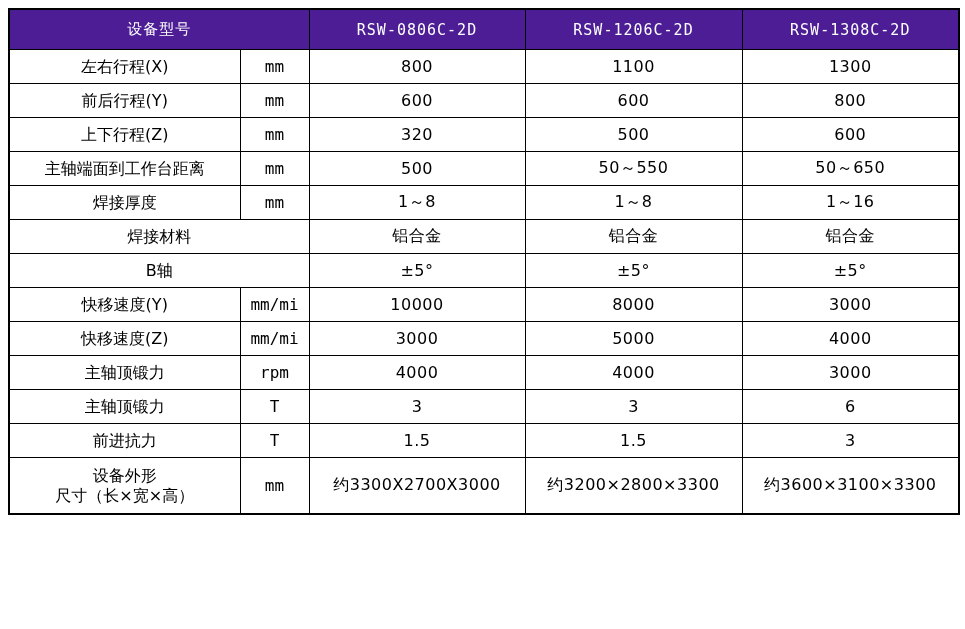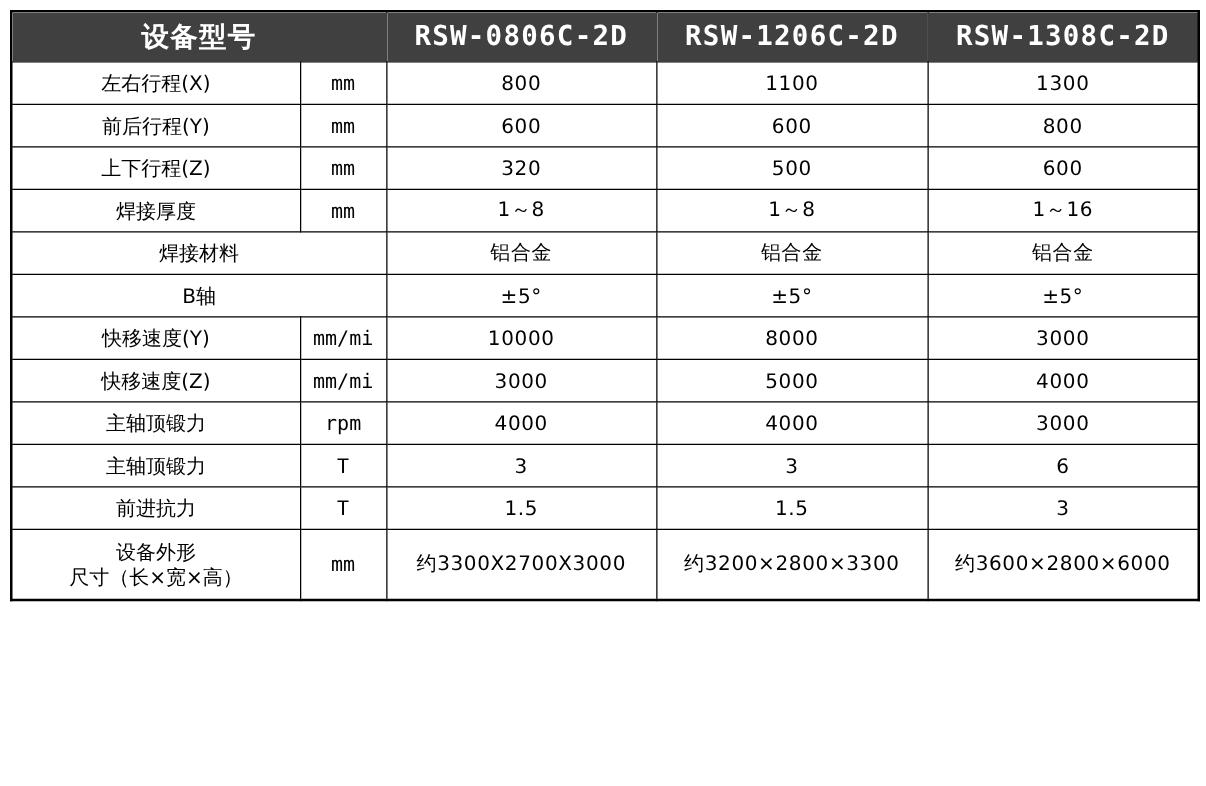--- a/index.html
+++ b/index.html
@@ -25,25 +25,25 @@
   table.spec-table td {
     border: 1px solid #000000;
     text-align: center;
     vertical-align: middle;
     padding: 0 4px;
     overflow: hidden;
     color: #000000;
   }
   
   table.spec-table thead th {
-    background: #404040;
+    background: #4c1d95;
     color: #ffffff;
     height: 39px;
-    font-size: 22px;
-    font-weight: bold;
+    font-size: 15px;
+    font-weight: normal;
     letter-spacing: 1px;
   }
   thead th.model-name {
     font-family: "DejaVu Sans Mono", "Liberation Mono", monospace;
     font-size: 19px;
     letter-spacing: 0px;
   }
   
   tbody tr.data-row td {
     height: 33px;
@@ -104,20 +104,27 @@
           <td class="value-cell">800</td>
         </tr>
         <tr class="data-row">
           <td class="name-cell">上下行程(Z)</td>
           <td class="unit-cell">mm</td>
           <td class="value-cell">320</td>
           <td class="value-cell">500</td>
           <td class="value-cell">600</td>
         </tr>
         <tr class="data-row">
+          <td class="name-cell">主轴端面到工作台距离</td>
+          <td class="unit-cell">mm</td>
+          <td class="value-cell">500</td>
+          <td class="value-cell">50～550</td>
+          <td class="value-cell">50～650</td>
+        </tr>
+        <tr class="data-row">
           <td class="name-cell">焊接厚度</td>
           <td class="unit-cell">mm</td>
           <td class="value-cell">1～8</td>
           <td class="value-cell">1～8</td>
           <td class="value-cell">1～16</td>
         </tr>
         <tr class="data-row">
           <td class="name-cell" colspan="2">焊接材料</td>
           <td class="value-cell">铝合金</td>
           <td class="value-cell">铝合金</td>
@@ -163,17 +170,17 @@
           <td class="value-cell">1.5</td>
           <td class="value-cell">1.5</td>
           <td class="value-cell">3</td>
         </tr>
         <tr class="data-row tall">
           <td class="name-cell">设备外形
 尺寸（长×宽×高）</td>
           <td class="unit-cell">mm</td>
           <td class="value-cell">约3300X2700X3000</td>
           <td class="value-cell">约3200×2800×3300</td>
-          <td class="value-cell">约3600×2800×6000</td>
+          <td class="value-cell">约3600×3100×3300</td>
         </tr>
       </tbody>
   </table>
 </div>
 
 </body></html>

